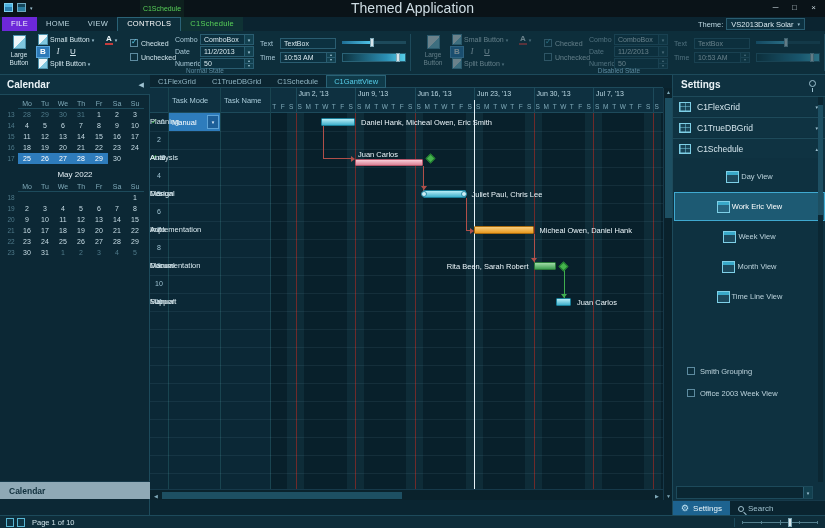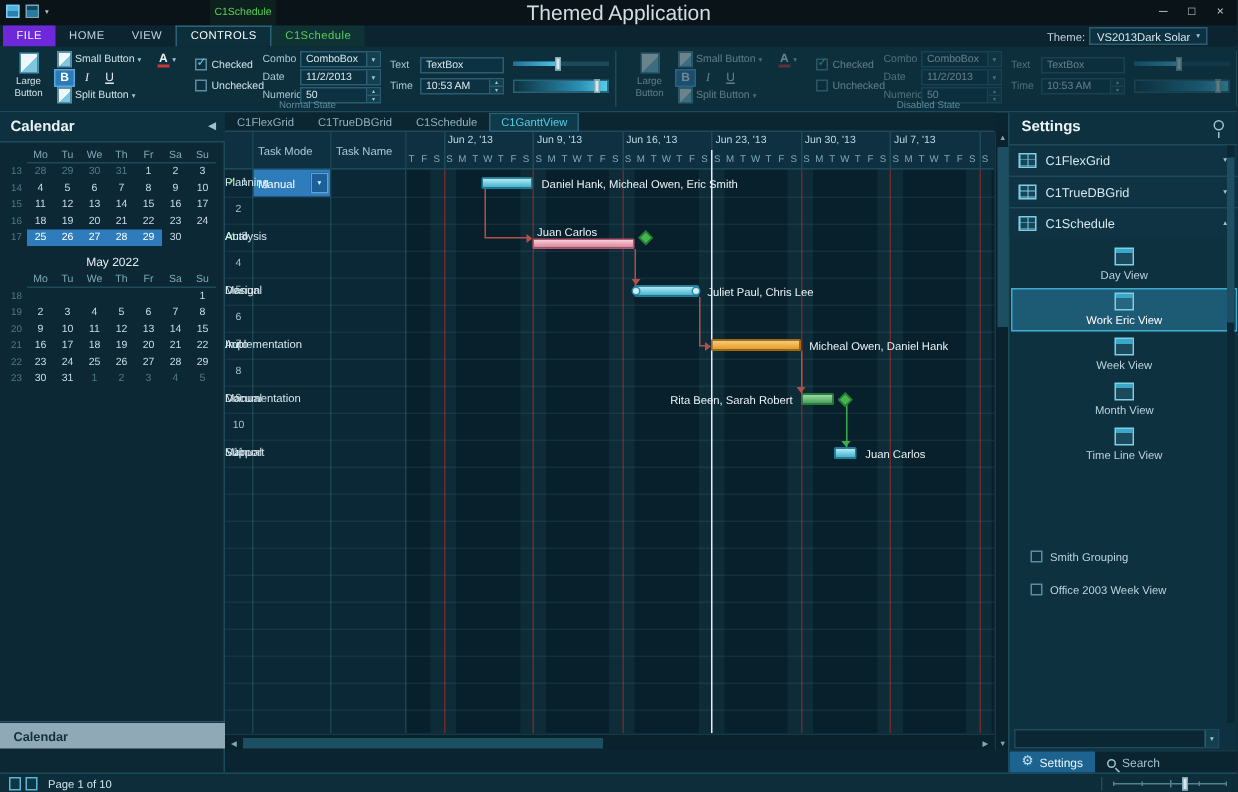--- a/index.html
+++ b/index.html
@@ -122,21 +122,21 @@
   
   .settings{position:absolute;left:672px;top:75px;width:153px;height:440px;background:#0e3140;border-left:1px solid #1d4a5b}
   .st-head{position:absolute;left:0;top:0;width:153px;height:20px}
   .st-head .t{position:absolute;left:8px;line-height:20px;font-size:10px;font-weight:bold;color:#eaf3f7}
   .pin{position:absolute;right:10px;top:5px;width:7px;height:7px;border:1px solid #9fc3d2;border-radius:50%}
   .pin:after{content:'';position:absolute;left:2px;top:7px;width:1px;height:4px;background:#9fc3d2}
   .st-sec{position:absolute;left:0;width:153px;height:20px;border-top:1px solid #1e4a5a;background:#0f3342;display:flex;align-items:center;gap:6px;padding-left:6px}
   .st-sec .t{font-size:8.5px;color:#d5e6ed}
   .st-sec .chev{position:absolute;right:8px;font-size:5px;color:#9fc3d2}
   .grid-ico{width:12px;height:10px;border:1px solid #7ecfe6;background:repeating-linear-gradient(0deg,rgba(126,207,230,.5) 0 1px,transparent 1px 4px),repeating-linear-gradient(90deg,rgba(126,207,230,.5) 0 1px,transparent 1px 5px),rgba(40,100,125,.35);flex:none}
-  .st-view{position:absolute;left:1px;width:151px;height:29px;display:flex;flex-direction:column;align-items:center;justify-content:center;gap:2px}
+  .st-view{position:absolute;left:1px;width:151px;height:29px;display:flex;flex-direction:row;align-items:center;justify-content:center;gap:2px}
   .st-view .t{font-size:7.5px;color:#bcd3dc}
   .st-view.sel{background:#1d5a73;box-shadow:inset 0 0 0 1px #3fa9d0}
   .st-view.sel .t{color:#fff}
   .cal-ico{width:13px;height:12px;border:1px solid #7ecfe6;background:linear-gradient(#39a9c9 0 3px,rgba(60,130,160,.3) 3px);flex:none}
   .st-opt{position:absolute;left:14px;height:12px;display:flex;align-items:center;gap:5px}
   .st-opt .t{font-size:7.5px;color:#bcd3dc;white-space:nowrap}
   .st-vscroll{position:absolute;right:2px;top:22px;width:5px;height:385px;background:#0b2733}
   .st-vthumb{position:absolute;right:2px;top:30px;width:5px;height:110px;background:#1d4f62}
   .st-footer{position:absolute;left:3px;top:411px;width:137px;height:13px;border:1px solid #1d4a5b;background:#0a2733;display:flex;justify-content:flex-end}
   .st-tabs{position:absolute;left:0;top:425px;width:153px;height:15px;background:#0a2430;border-top:1px solid #16394a;display:flex}

